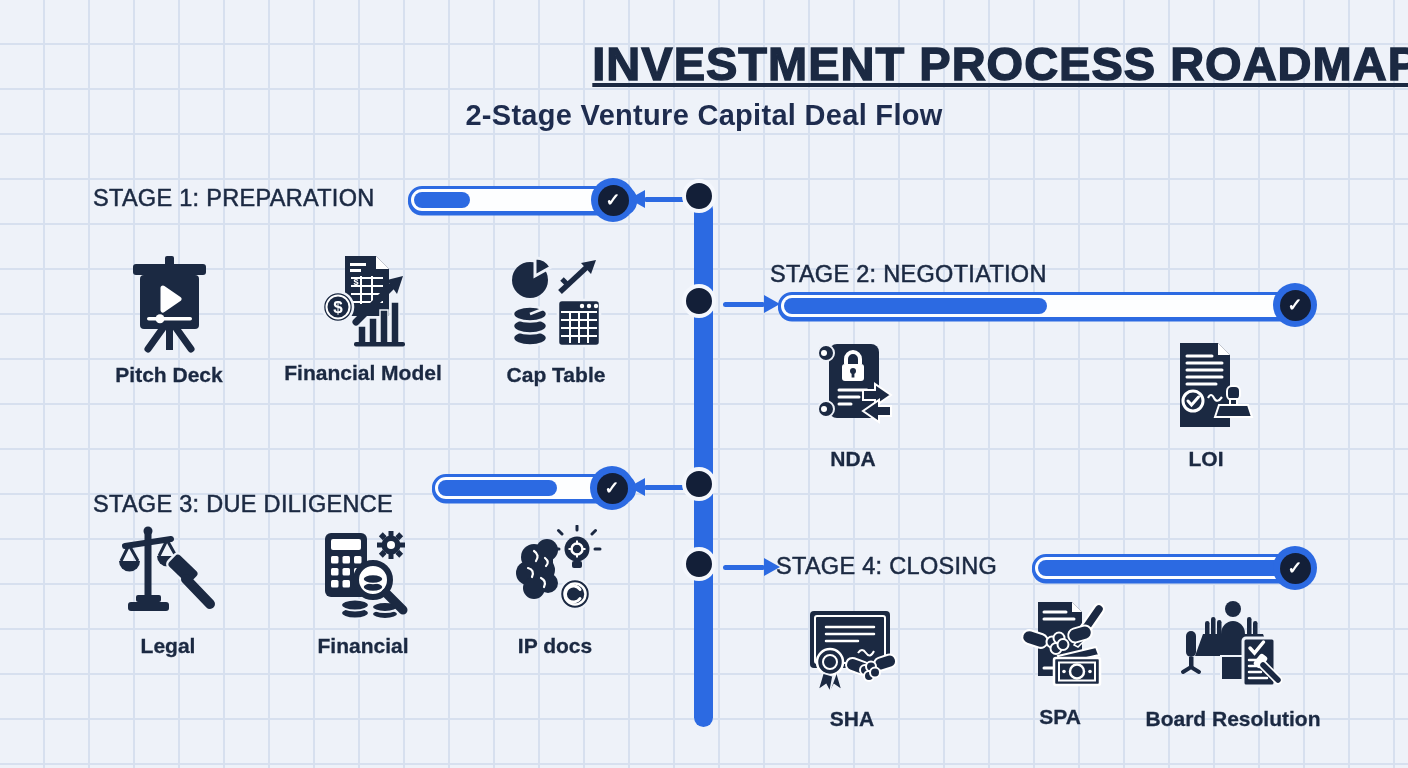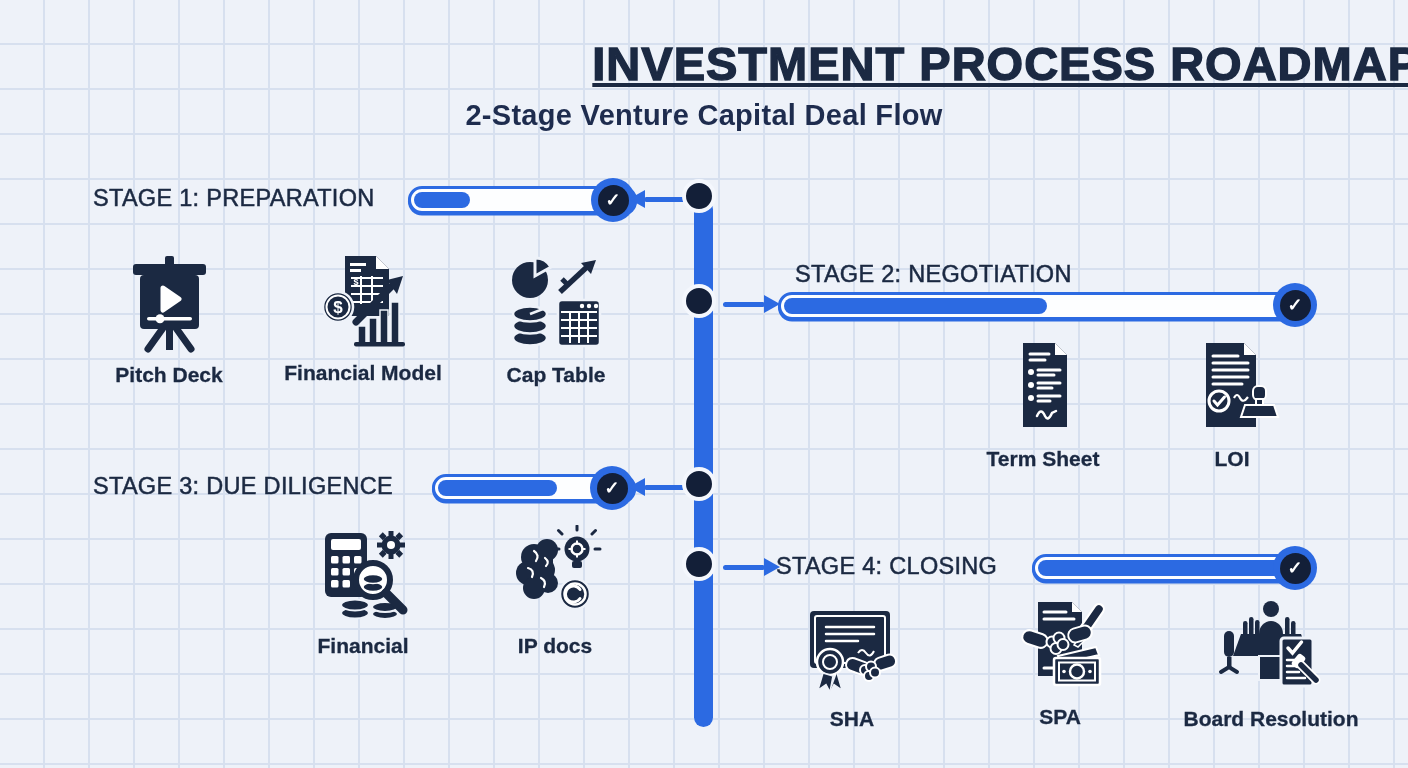--- a/index.html
+++ b/index.html
@@ -90,32 +90,32 @@
     <div class="pbar" style="left:408px;top:186px;width:229px">
       <div class="pfill" style="width: 26%;"></div>
     </div>
     <div class="badge" style="left:591px;top:178px">
       <div class="badge-inner">✓</div>
     </div>
     <div class="arrow left" style="left:644px;top:197px;width:48px"></div>
   </section>
 
   <section>
-    <div class="stage-label" style="left:795px;top:261px">STAGE 2: NEGOTIATION</div>
+    <div class="stage-label" style="left:770px;top:261px">STAGE 2: NEGOTIATION</div>
     <div class="pbar" style="left:778px;top:292px;width:538px">
       <div class="pfill" style="width: 50%;"></div>
     </div>
     <div class="badge" style="left:1273px;top:283px">
       <div class="badge-inner">✓</div>
     </div>
     <div class="arrow right" style="left:723px;top:302px;width:42px"></div>
   </section>
 
   <section>
-    <div class="stage-label" style="left:93px;top:473px">STAGE 3: DUE DILIGENCE</div>
+    <div class="stage-label" style="left:93px;top:491px">STAGE 3: DUE DILIGENCE</div>
     <div class="pbar" style="left:432px;top:474px;width:204px">
       <div class="pfill" style="width: 62%;"></div>
     </div>
     <div class="badge" style="left:590px;top:466px">
       <div class="badge-inner">✓</div>
     </div>
     <div class="arrow left" style="left:644px;top:485px;width:48px"></div>
   </section>
 
   <section>
@@ -192,54 +192,74 @@
       <circle cx="76" cy="52" r="2.2" fill="#fff"></circle>
         <circle cx="83" cy="52" r="2.2" fill="#fff"></circle>
         <circle cx="90" cy="52" r="2.2" fill="#fff"></circle>
       <g stroke="#fff" stroke-width="2" fill="none">
         <path d="M55 58 H91 M55 66 H91 M55 74 H91 M55 82 H91 M64 58 V89 M73 58 V89 M82 58 V89"></path>
       </g>
     </svg>
     <div class="item-label">Cap Table</div>
   </div>
 
-
-  <div class="item" style="left:948px;top:338px">
-    <svg viewBox="0 0 100 100">
-      <path d="M30 5 H62 L74 17 V89 H30 Z" fill="var(--navy)"></path>
-      <path d="M62 5 L74 17 H62 Z" fill="#fff"></path>
-      <g stroke="#fff" stroke-width="3" stroke-linecap="round" fill="none">
-        <path d="M37 16 H56 M37 22 H52"></path>
-        <path d="M45 32 H67 M45 37 H61 M45 45 H67 M45 50 H59 M45 58 H67 M45 63 H57"></path>
-      </g>
-      <circle cx="38" cy="34" r="3" fill="#fff"></circle>
-      <circle cx="38" cy="47" r="3" fill="#fff"></circle>
-      <circle cx="38" cy="60" r="3" fill="#fff"></circle>
-      <path d="M44 78 q4 -9 8 0 q3 6 7 -3 l4 -2" stroke="#fff" stroke-width="2.5" fill="none" stroke-linecap="round"></path>
-    </svg>
-    <div class="item-label">Term Sheet</div>
-  </div>
-
-  <div class="item" style="left:1137px;top:338px">
+  <div class="item" style="left:758px;top:338px">
+    <svg viewBox="0 0 100 100">
+      <rect x="26" y="6" width="50" height="74" rx="8" fill="var(--navy)"></rect>
+      <circle cx="23" cy="15" r="8" fill="var(--navy)" stroke="var(--background)" stroke-width="2"></circle>
+      <circle cx="21" cy="15" r="3" fill="#fff"></circle>
+      <circle cx="23" cy="71" r="8" fill="var(--navy)" stroke="var(--background)" stroke-width="2"></circle>
+      <circle cx="21" cy="71" r="3" fill="#fff"></circle>
+      <path d="M43 26 v-5 a7 7 0 0 1 14 0 v5" stroke="#fff" stroke-width="4" fill="none"></path>
+      <rect x="39" y="26" width="22" height="17" rx="3" fill="#fff"></rect>
+      <circle cx="50" cy="33" r="3" fill="var(--navy)"></circle>
+      <rect x="48.6" y="33" width="2.8" height="6.5" fill="var(--navy)"></rect>
+      <g stroke="#fff" stroke-width="3" stroke-linecap="round">
+        <path d="M36 52 H64 M36 59 H56 M36 66 H48"></path>
+      </g>
+      <path d="M60 52 h12 v-6 l16 11 -16 11 v-6 h-12 z" fill="var(--navy)" stroke="#fff" stroke-width="2"></path>
+      <path d="M88 68 h-12 v-6 l-16 11 16 11 v-6 h12 z" fill="var(--navy)" stroke="#fff" stroke-width="2"></path>
+    </svg>
+    <div class="item-label">NDA</div>
+  </div>
+
+
+  <div class="item" style="left:1111px;top:338px">
     <svg viewBox="0 0 100 100">
       <path d="M24 5 H62 L74 17 V89 H24 Z" fill="var(--navy)"></path>
       <path d="M62 5 L74 17 H62 Z" fill="#fff"></path>
       <g stroke="#fff" stroke-width="3" stroke-linecap="round" fill="none">
         <path d="M31 18 H56 M31 25 H66 M31 32 H66 M31 39 H66 M31 46 H60"></path>
       </g>
       <circle cx="37" cy="63" r="10" fill="none" stroke="#fff" stroke-width="3"></circle>
       <path d="M32 63 l3.5 4 7 -8" stroke="#fff" stroke-width="3" fill="none" stroke-linecap="round"></path>
       <path d="M52 60 q3 -6 6 0 t8 -1" stroke="#fff" stroke-width="2.2" fill="none"></path>
       <rect x="71" y="48" width="13" height="14" rx="5" fill="var(--navy)" stroke="#fff" stroke-width="2"></rect>
       <rect x="74" y="61" width="7" height="6" fill="var(--navy)" stroke="#fff" stroke-width="2"></rect>
       <path d="M63 67 H92 L96 79 H59 Z" fill="var(--navy)" stroke="#fff" stroke-width="2"></path>
     </svg>
     <div class="item-label">LOI</div>
   </div>
 
+  <div class="item" style="left:73px;top:525px">
+    <svg viewBox="0 0 100 100">
+      <circle cx="30" cy="6" r="4.5" fill="var(--navy)"></circle>
+      <rect x="26.5" y="8" width="7" height="62" fill="var(--navy)"></rect>
+      <path d="M7 21 L53 14" stroke="var(--navy)" stroke-width="6" stroke-linecap="round"></path>
+      <path d="M11 20 L3 36 M11 20 L20 36" stroke="var(--navy)" stroke-width="3" fill="none"></path>
+      <path d="M1 36 a10.5 10.5 0 0 0 21 0 z" fill="var(--navy)"></path>
+      <path d="M49 15 L41 31 M49 15 L58 31" stroke="var(--navy)" stroke-width="3" fill="none"></path>
+      <path d="M39 31 a10.5 10.5 0 0 0 21 0 z" fill="var(--navy)"></path>
+      <rect x="18" y="70" width="25" height="7" rx="2" fill="var(--navy)"></rect>
+      <rect x="10" y="77" width="41" height="9" rx="3" fill="var(--navy)"></rect>
+      <rect x="56" y="28" width="18" height="32" rx="5" fill="var(--navy)" stroke="var(--background)" stroke-width="2.5" transform="rotate(-46 65 44)"></rect>
+      <path d="M68 54 L92 79" stroke="var(--navy)" stroke-width="10" stroke-linecap="round"></path>
+    </svg>
+    <div class="item-label">Legal</div>
+  </div>
 
   <div class="item" style="left:268px;top:525px">
     <svg viewBox="0 0 100 100">
       <rect x="12" y="8" width="42" height="64" rx="6" fill="var(--navy)"></rect>
       <rect x="18" y="14" width="30" height="11" rx="2" fill="#fff"></rect>
       <g fill="#fff">
         <rect x="18" y="31" width="7.5" height="7.5" rx="1.5"></rect>
           <rect x="29.5" y="31" width="7.5" height="7.5" rx="1.5"></rect>
           <rect x="41" y="31" width="7.5" height="7.5" rx="1.5"></rect>
         <rect x="18" y="43" width="7.5" height="7.5" rx="1.5"></rect>
@@ -352,21 +372,21 @@
       <path d="M48 60 l38 -9 3 8 -38 9 z" fill="var(--navy)" stroke="#fff" stroke-width="2"></path>
       <rect x="44" y="62" width="46" height="27" rx="2" fill="var(--navy)" stroke="#fff" stroke-width="2.5"></rect>
       <rect x="49" y="66.5" width="36" height="18" fill="none" stroke="#fff" stroke-width="2"></rect>
       <circle cx="67" cy="75.5" r="7" fill="none" stroke="#fff" stroke-width="2.5"></circle>
       <circle cx="54" cy="75.5" r="1.8" fill="#fff"></circle>
         <circle cx="80" cy="75.5" r="1.8" fill="#fff"></circle>
     </svg>
     <div class="item-label">SPA</div>
   </div>
 
-  <div class="item" style="left:1176px;top:598px">
+  <div class="item" style="left:1138px;top:598px">
     <svg viewBox="0 0 100 100">
       <g fill="var(--navy)">
         <rect x="22" y="23" width="4.5" height="15" rx="2.2"></rect>
         <rect x="28" y="19" width="4.5" height="19" rx="2.2"></rect>
         <rect x="34" y="22" width="4.5" height="16" rx="2.2"></rect>
         <rect x="64" y="19" width="4.5" height="19" rx="2.2"></rect>
         <rect x="70" y="23" width="4.5" height="15" rx="2.2"></rect>
       </g>
       <circle cx="50" cy="11" r="8" fill="var(--navy)"></circle>
       <path d="M38 36 a12 13 0 0 1 24 0 z" fill="var(--navy)"></path>

